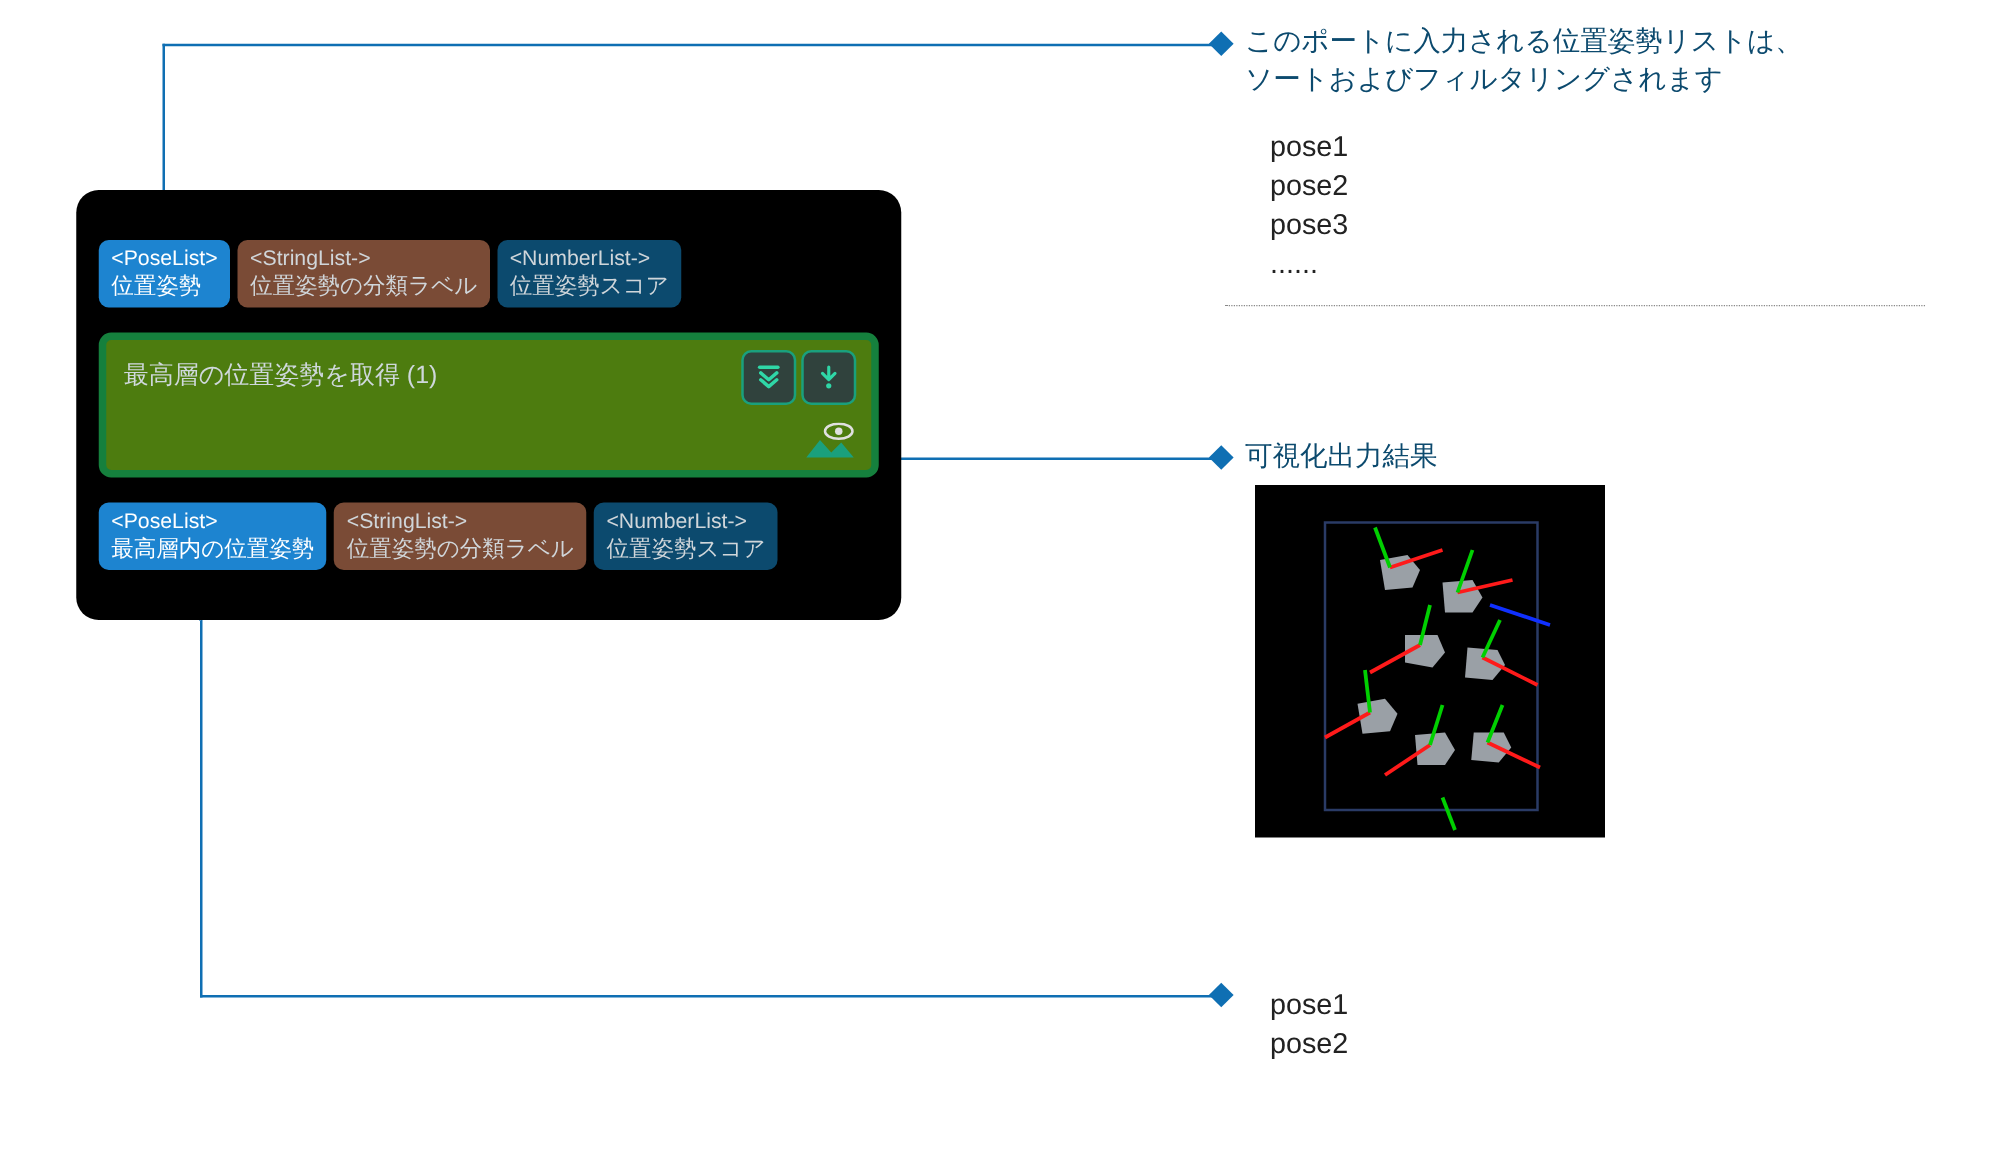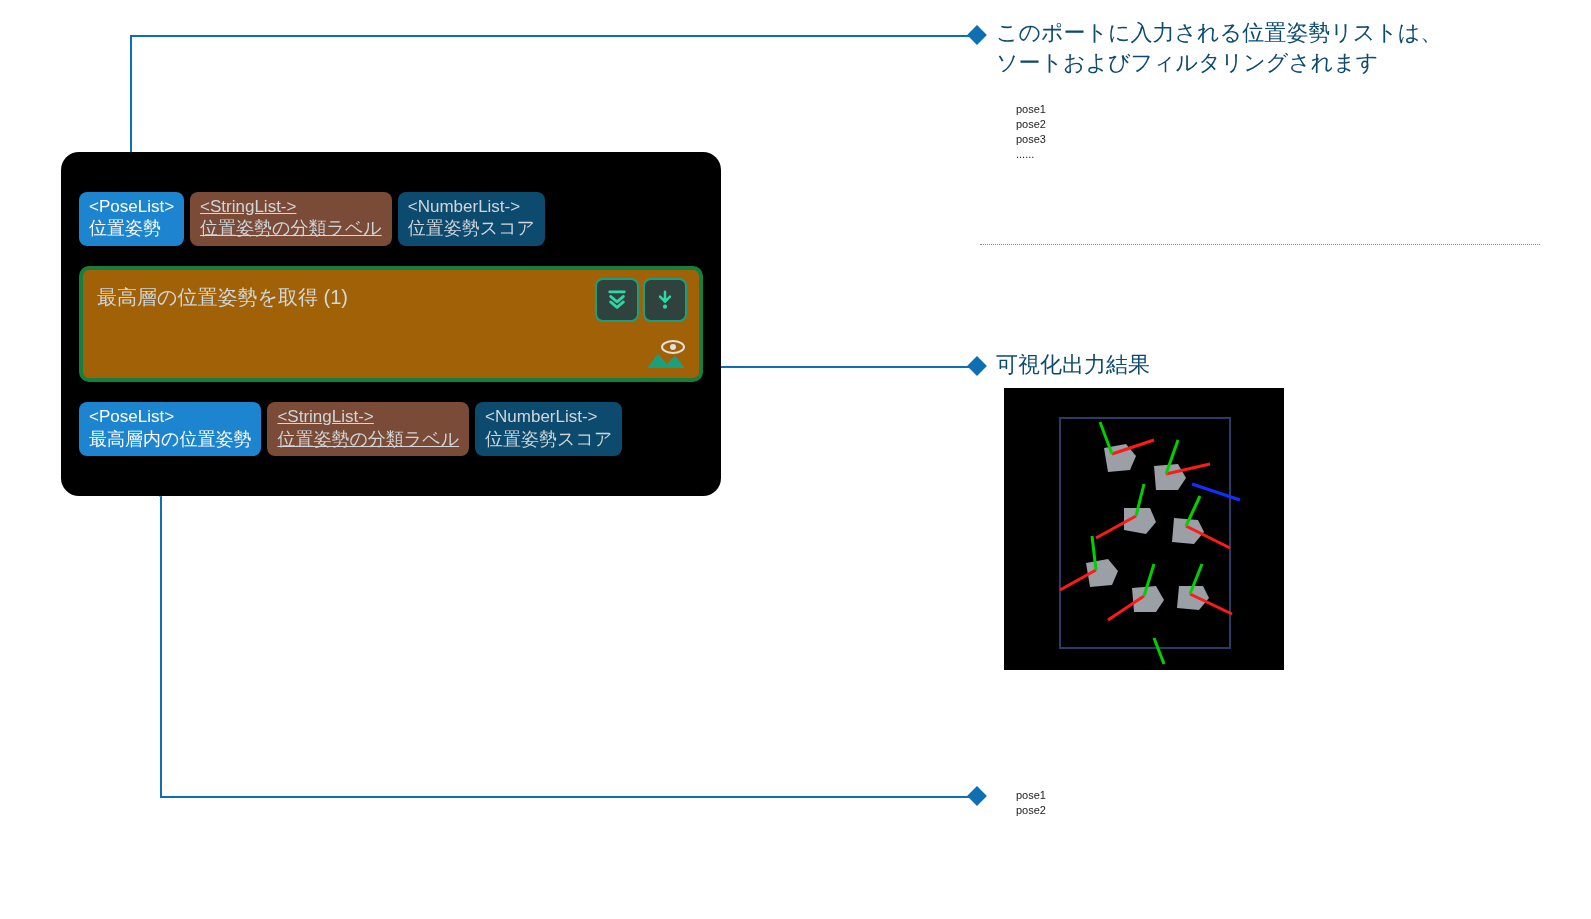--- a/index.html
+++ b/index.html
@@ -44,31 +44,31 @@
     border-radius: 8px;
     padding: 4px 10px 6px 10px;
     line-height: 1.25;
     font-size: 18px;
     color: #d0d6da;
     box-sizing: border-box;
   }
   .port .ptype { display:block; font-size: 17px; }
   .port .plabel { display:block; font-size: 18px; }
   .port-blue   { background:#1d84d0; color:#ffffff; }
-  .port-brown  { background:#7a4b36;text-decoration:underline; }
+  .port-brown  { background:#7a4b36; }
   .port-plum   { background:#0c4a6e; }
 
   .step-body {
     position: absolute;
     left: 18px;
     right: 18px;
     top: 114px;
     bottom: 114px;
-    background: #a16207;
-    border: 4px solid #15803d;
+    background: #4d7c0f;
+    border: 6px solid #15803d;
     border-radius: 10px;
   }
   .step-title {
     position: absolute;
     left: 14px;
     top: 14px;
     font-size: 20px;
     color: #cfd8dc;
   }
   .step-btn {
@@ -95,21 +95,21 @@
   }
 
   
   .callout-title {
     font-weight: 400;
     font-size: 22px;
     color: #0c4a6e;
     white-space: pre;
   }
   .callout-body {
-    font-size: 11px;
+    font-size: 23px;
     color: #222;
     white-space: pre;
     line-height: 1.35;
   }
   .dotted-sep {
     border-top: 1px dotted #888;
   }
 
   
   .hline, .vline {

